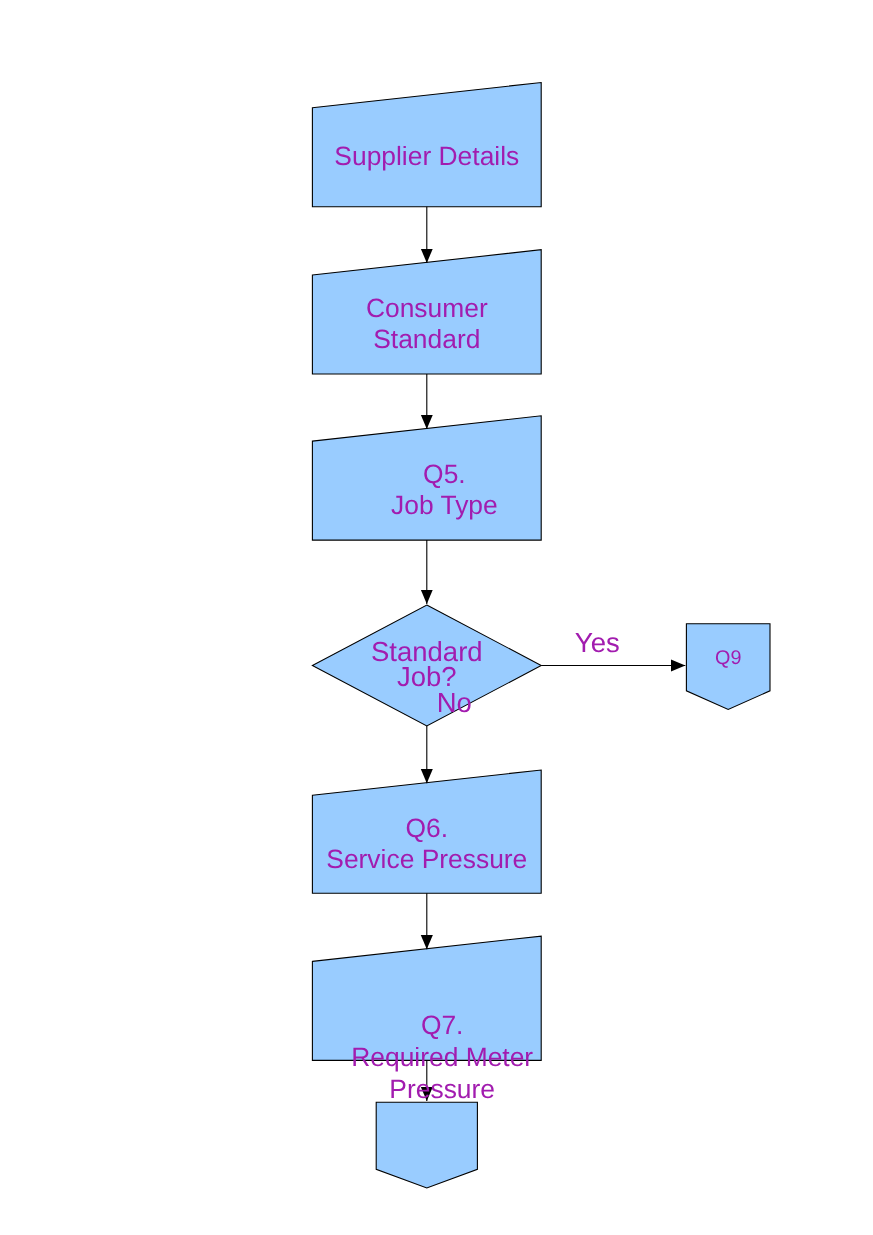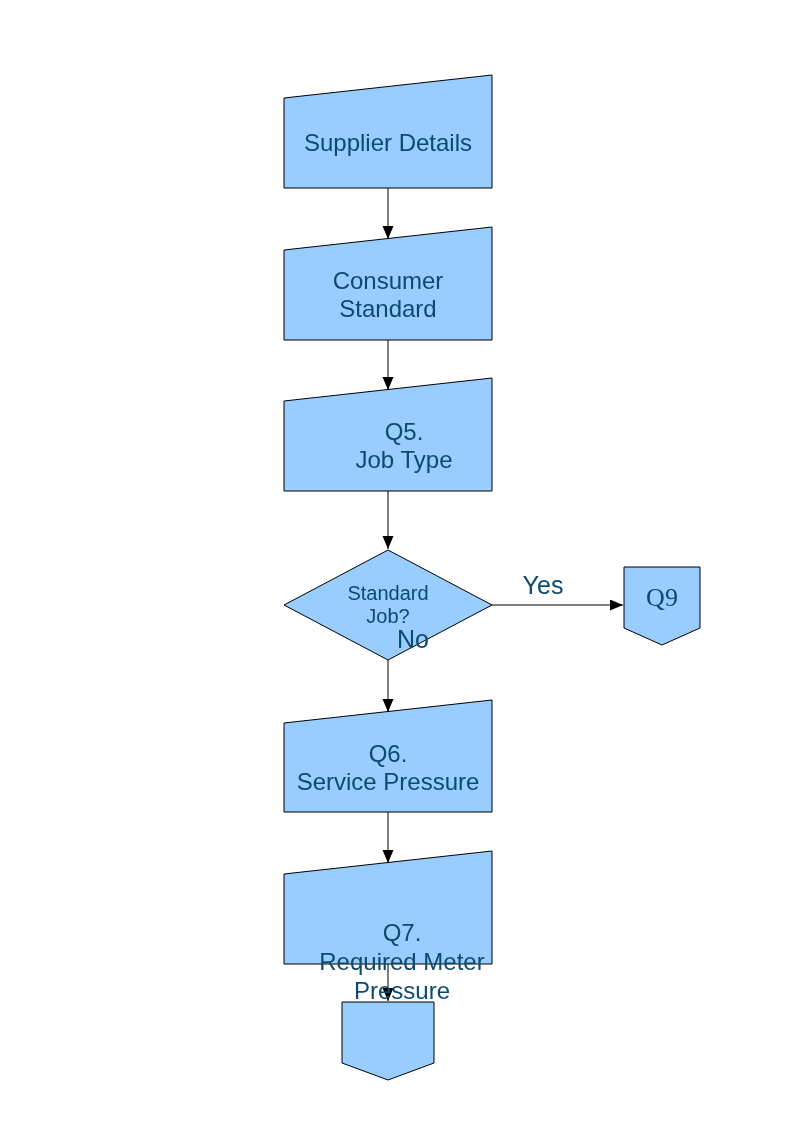--- a/index.html
+++ b/index.html
@@ -15,25 +15,25 @@
   .shape { stroke: #000000; stroke-width: 1; }
   .edge  { stroke: #000000; stroke-width: 1; fill: none; }
   .arrowhead { fill: #000000; }
   .label {
     position: absolute;
     display: flex;
     align-items: center;
     justify-content: center;
     text-align: center;
     white-space: pre-line;
-    color: #0c4a6e;
+    color: #a21caf;
   }
   .label-box       { font-size: 24px; line-height: 28px; }
-  .label-decision  { font-size: 20px; line-height: 23px; }
-  .label-connector { font-size: 26px; line-height: 28px; font-family: Liberation Serif, serif; }
+  .label-decision  { font-size: 25px; line-height: 23px; }
+  .label-connector { font-size: 18px; line-height: 28px; }
   .label-edge      { font-size: 25px; line-height: 25px; }
 </style>
 </head>
 <body>
 
 <div class="page">
 
   <svg class="canvas" width="794" height="1123" viewBox="0 0 794 1123">
     <defs>
       <marker id="arrowhead" markerUnits="userSpaceOnUse" markerWidth="15" markerHeight="13" refX="13" refY="5.5" orient="auto">

